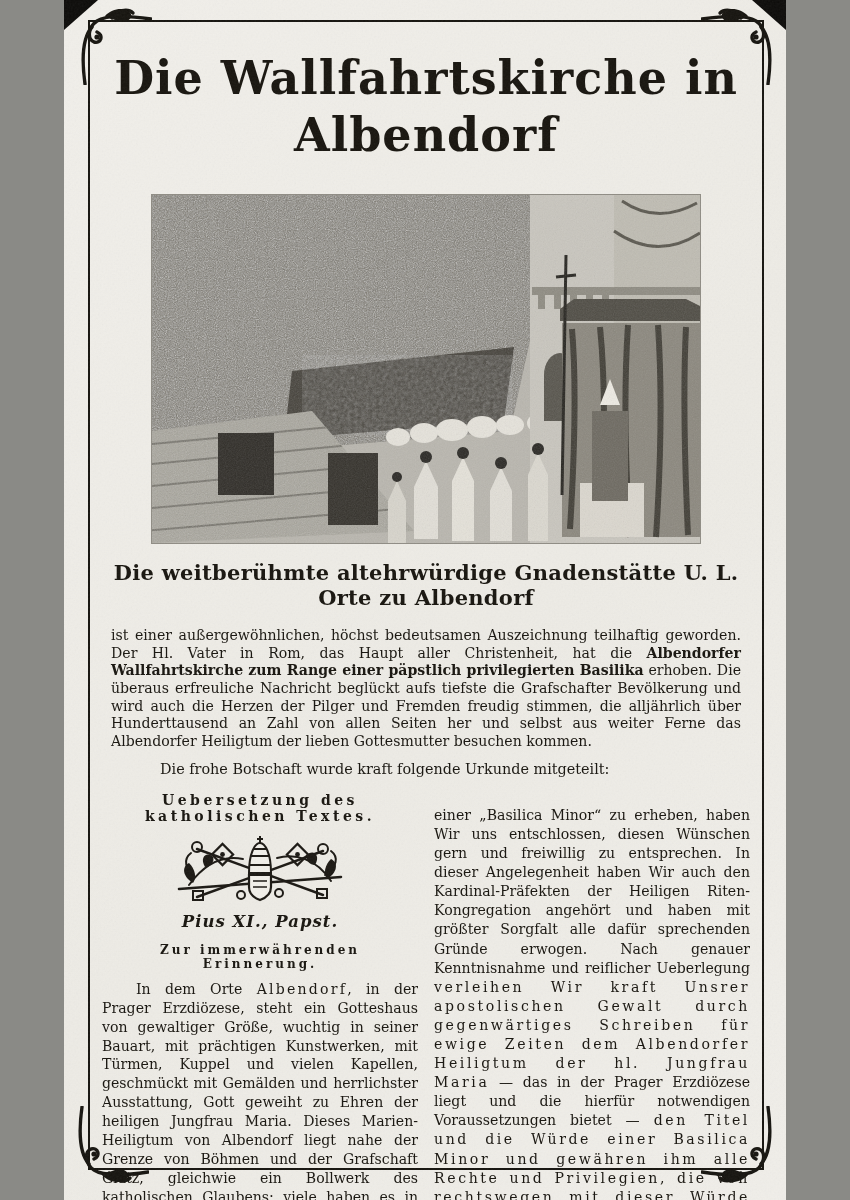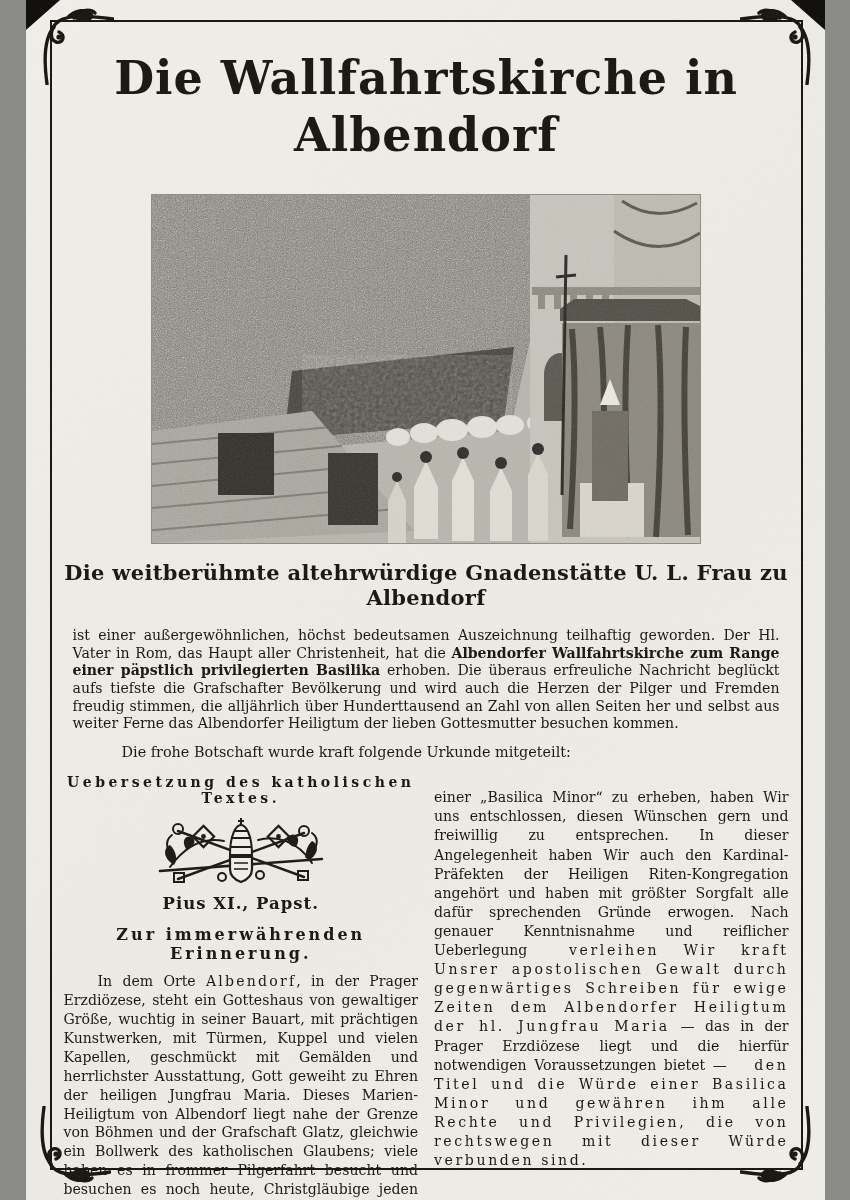--- a/index.html
+++ b/index.html
@@ -1,19 +1,19 @@
 <!DOCTYPE html>
 <html lang="de"><head>
 <meta charset="utf-8">
 <style>
   html,body{margin:0;padding:0;}
   body{background:#8a8a86;}
   .page{
     position:relative;
-    width:799px;height:1200px;
+    width:722px;height:1200px;
     margin:0 auto;
     background:#f0eeе9;
     background:linear-gradient(135deg,#f1efea 0%,#edebe5 55%,#f0eee9 100%);
     color:#17140e;
     font-family:"DejaVu Serif","Liberation Serif",serif;
     overflow:hidden;
   }
   
   .scan-corner{position:absolute;width:0;height:0;}
   .scan-corner.tl{left:0;top:0;border-top:30px solid #0c0b09;border-right:34px solid transparent;}
@@ -39,28 +39,28 @@
   .subhead{margin-top:17px;text-align:center;font-weight:bold;font-size:21px;letter-spacing:.3px;}
 
   .intro{margin:9px 9px 0;font-size:14.1px;line-height:17.6px;text-align:justify;}
   .announce{margin-top:11px;text-indent:58px;font-size:14.4px;}
 
   .columns{display:flex;gap:16px;margin-top:13px;}
   .col{flex:1;min-width:0;}
 
   .trans-head{text-align:center;font-weight:bold;font-size:14px;letter-spacing:3.5px;}
   .coa{display:block;margin:9px auto 0;}
-  .pius{text-align:center;font-weight:bold;font-size:16.5px;margin-top:3px;letter-spacing:1px;}
-  .memorial{text-align:center;font-weight:bold;font-size:16px;letter-spacing:3px;margin-top:12px;}
+  .pius{text-align:center;font-weight:bold;font-size:16.5px;margin-top:3px;letter-spacing:1px;font-style:italic;}
+  .memorial{text-align:center;font-weight:bold;font-size:12px;letter-spacing:3px;margin-top:12px;}
 
   .body-text{font-size:14.1px;line-height:18.9px;text-align:justify;}
   .col-left .body-text{margin-top:9px;text-indent:34px;}
   .col-right .body-text{line-height:19.1px;}
   .bold{font-weight:bold;}
-  .spaced{letter-spacing:2.6px;margin-left:20px;}
+  .spaced{letter-spacing:2.6px;}
   .spaced-word{letter-spacing:2.2px;}
 </style>
 </head>
 <body>
 
 <div class="page">
 
   <div class="scan-corner tl"></div>
   <div class="scan-corner tr"></div>
 
@@ -211,21 +211,21 @@
           <path d="M440,216 h36 v90 h-36 Z" fill="#6b675e"></path>
 
           <line x1="414" y1="60" x2="410" y2="300" stroke="#23211c" stroke-width="3"></line>
           <line x1="404" y1="82" x2="424" y2="80" stroke="#23211c" stroke-width="3"></line>
 
           <rect width="548" height="348" filter="url(#grain)" opacity="0.16"></rect>
         </g>
       </svg>
     </figure>
 
-    <h2 class="subhead">Die weitberühmte altehrwürdige Gnadenstätte U. L. Frau zu Albendorf</h2>
+    <h2 class="subhead">Die weitberühmte altehrwürdige Gnadenstätte U. L. Orte zu Albendorf</h2>
 
     <p class="intro"><span>ist einer außergewöhnlichen, höchst bedeutsamen Auszeichnung teilhaftig geworden. Der Hl. Vater in Rom, das Haupt aller Christenheit, hat die </span><span class="bold">Albendorfer Wallfahrtskirche zum Range einer päpstlich privilegierten Basilika</span><span> erhoben. Die überaus erfreuliche Nachricht beglückt aufs tiefste die Grafschafter Bevölkerung und wird auch die Herzen der Pilger und Fremden freudig stimmen, die alljährlich über Hunderttausend an Zahl von allen Seiten her und selbst aus weiter Ferne das Albendorfer Heiligtum der lieben Gottesmutter besuchen kommen.</span></p>
 
     <p class="announce">Die frohe Botschaft wurde kraft folgende Urkunde mitgeteilt:</p>
 
     <div class="columns">
 
       <div class="col col-left">
         <div class="trans-head">Uebersetzung des katholischen Textes.</div>
 

